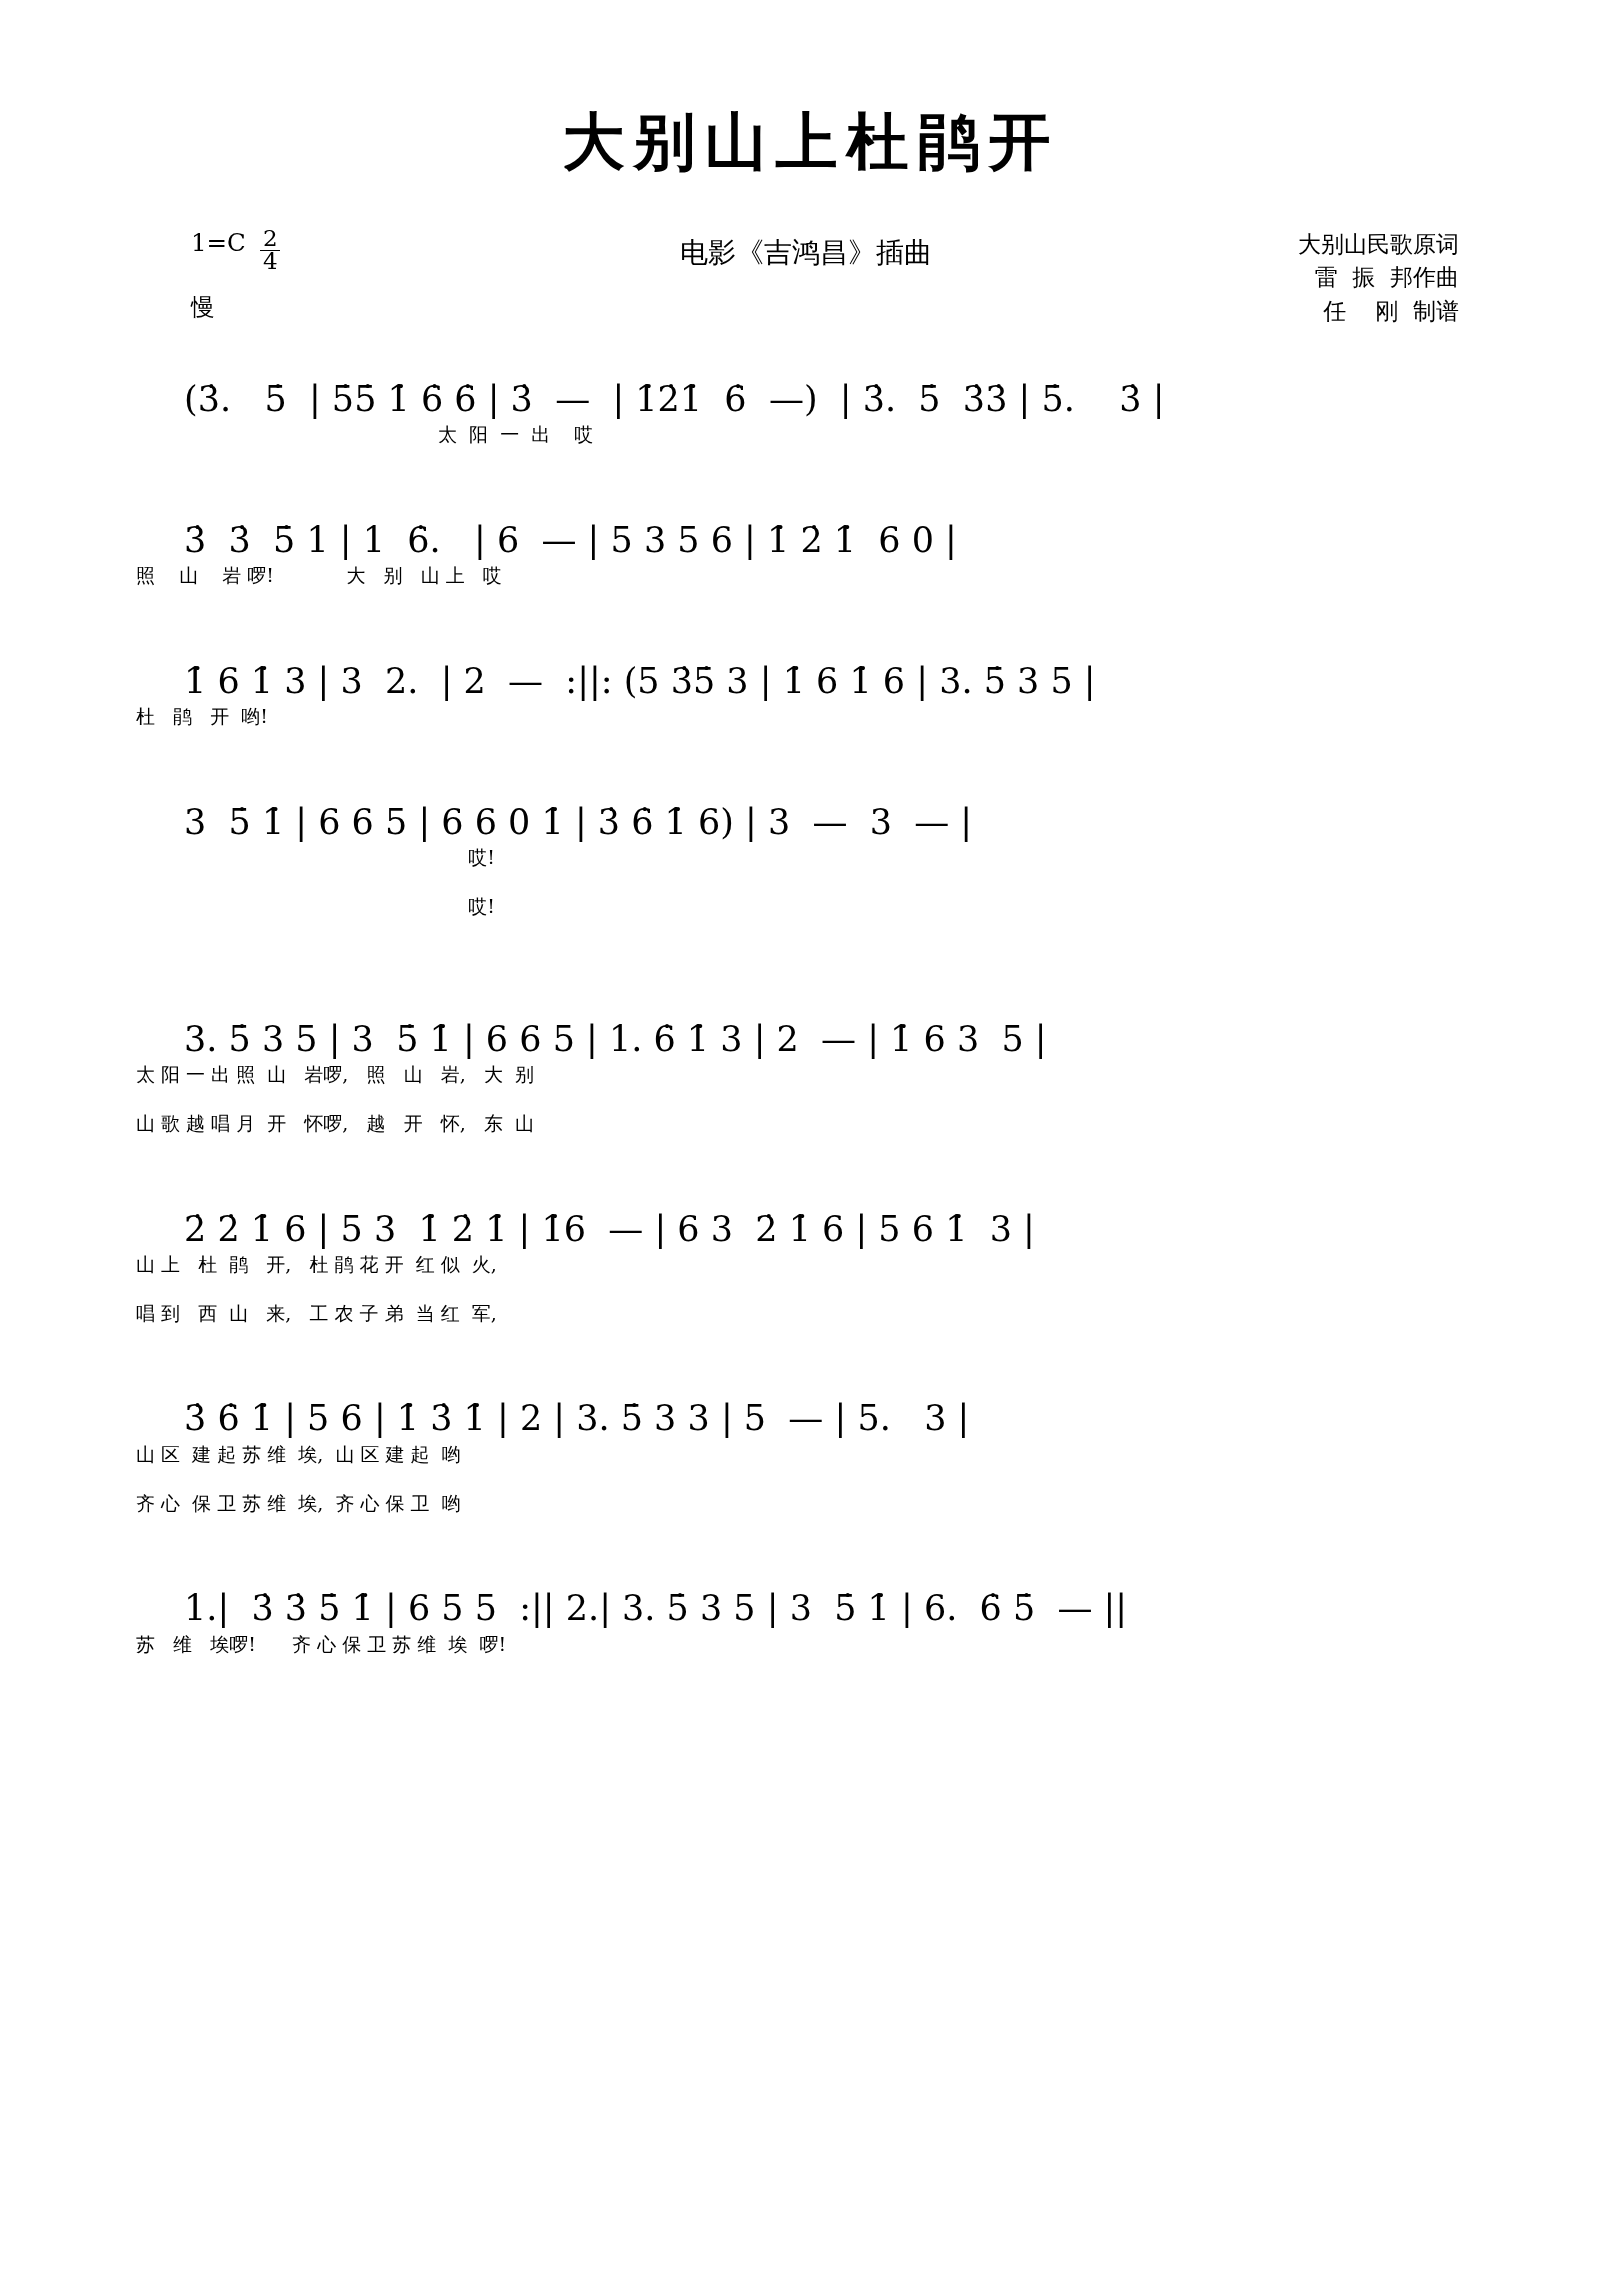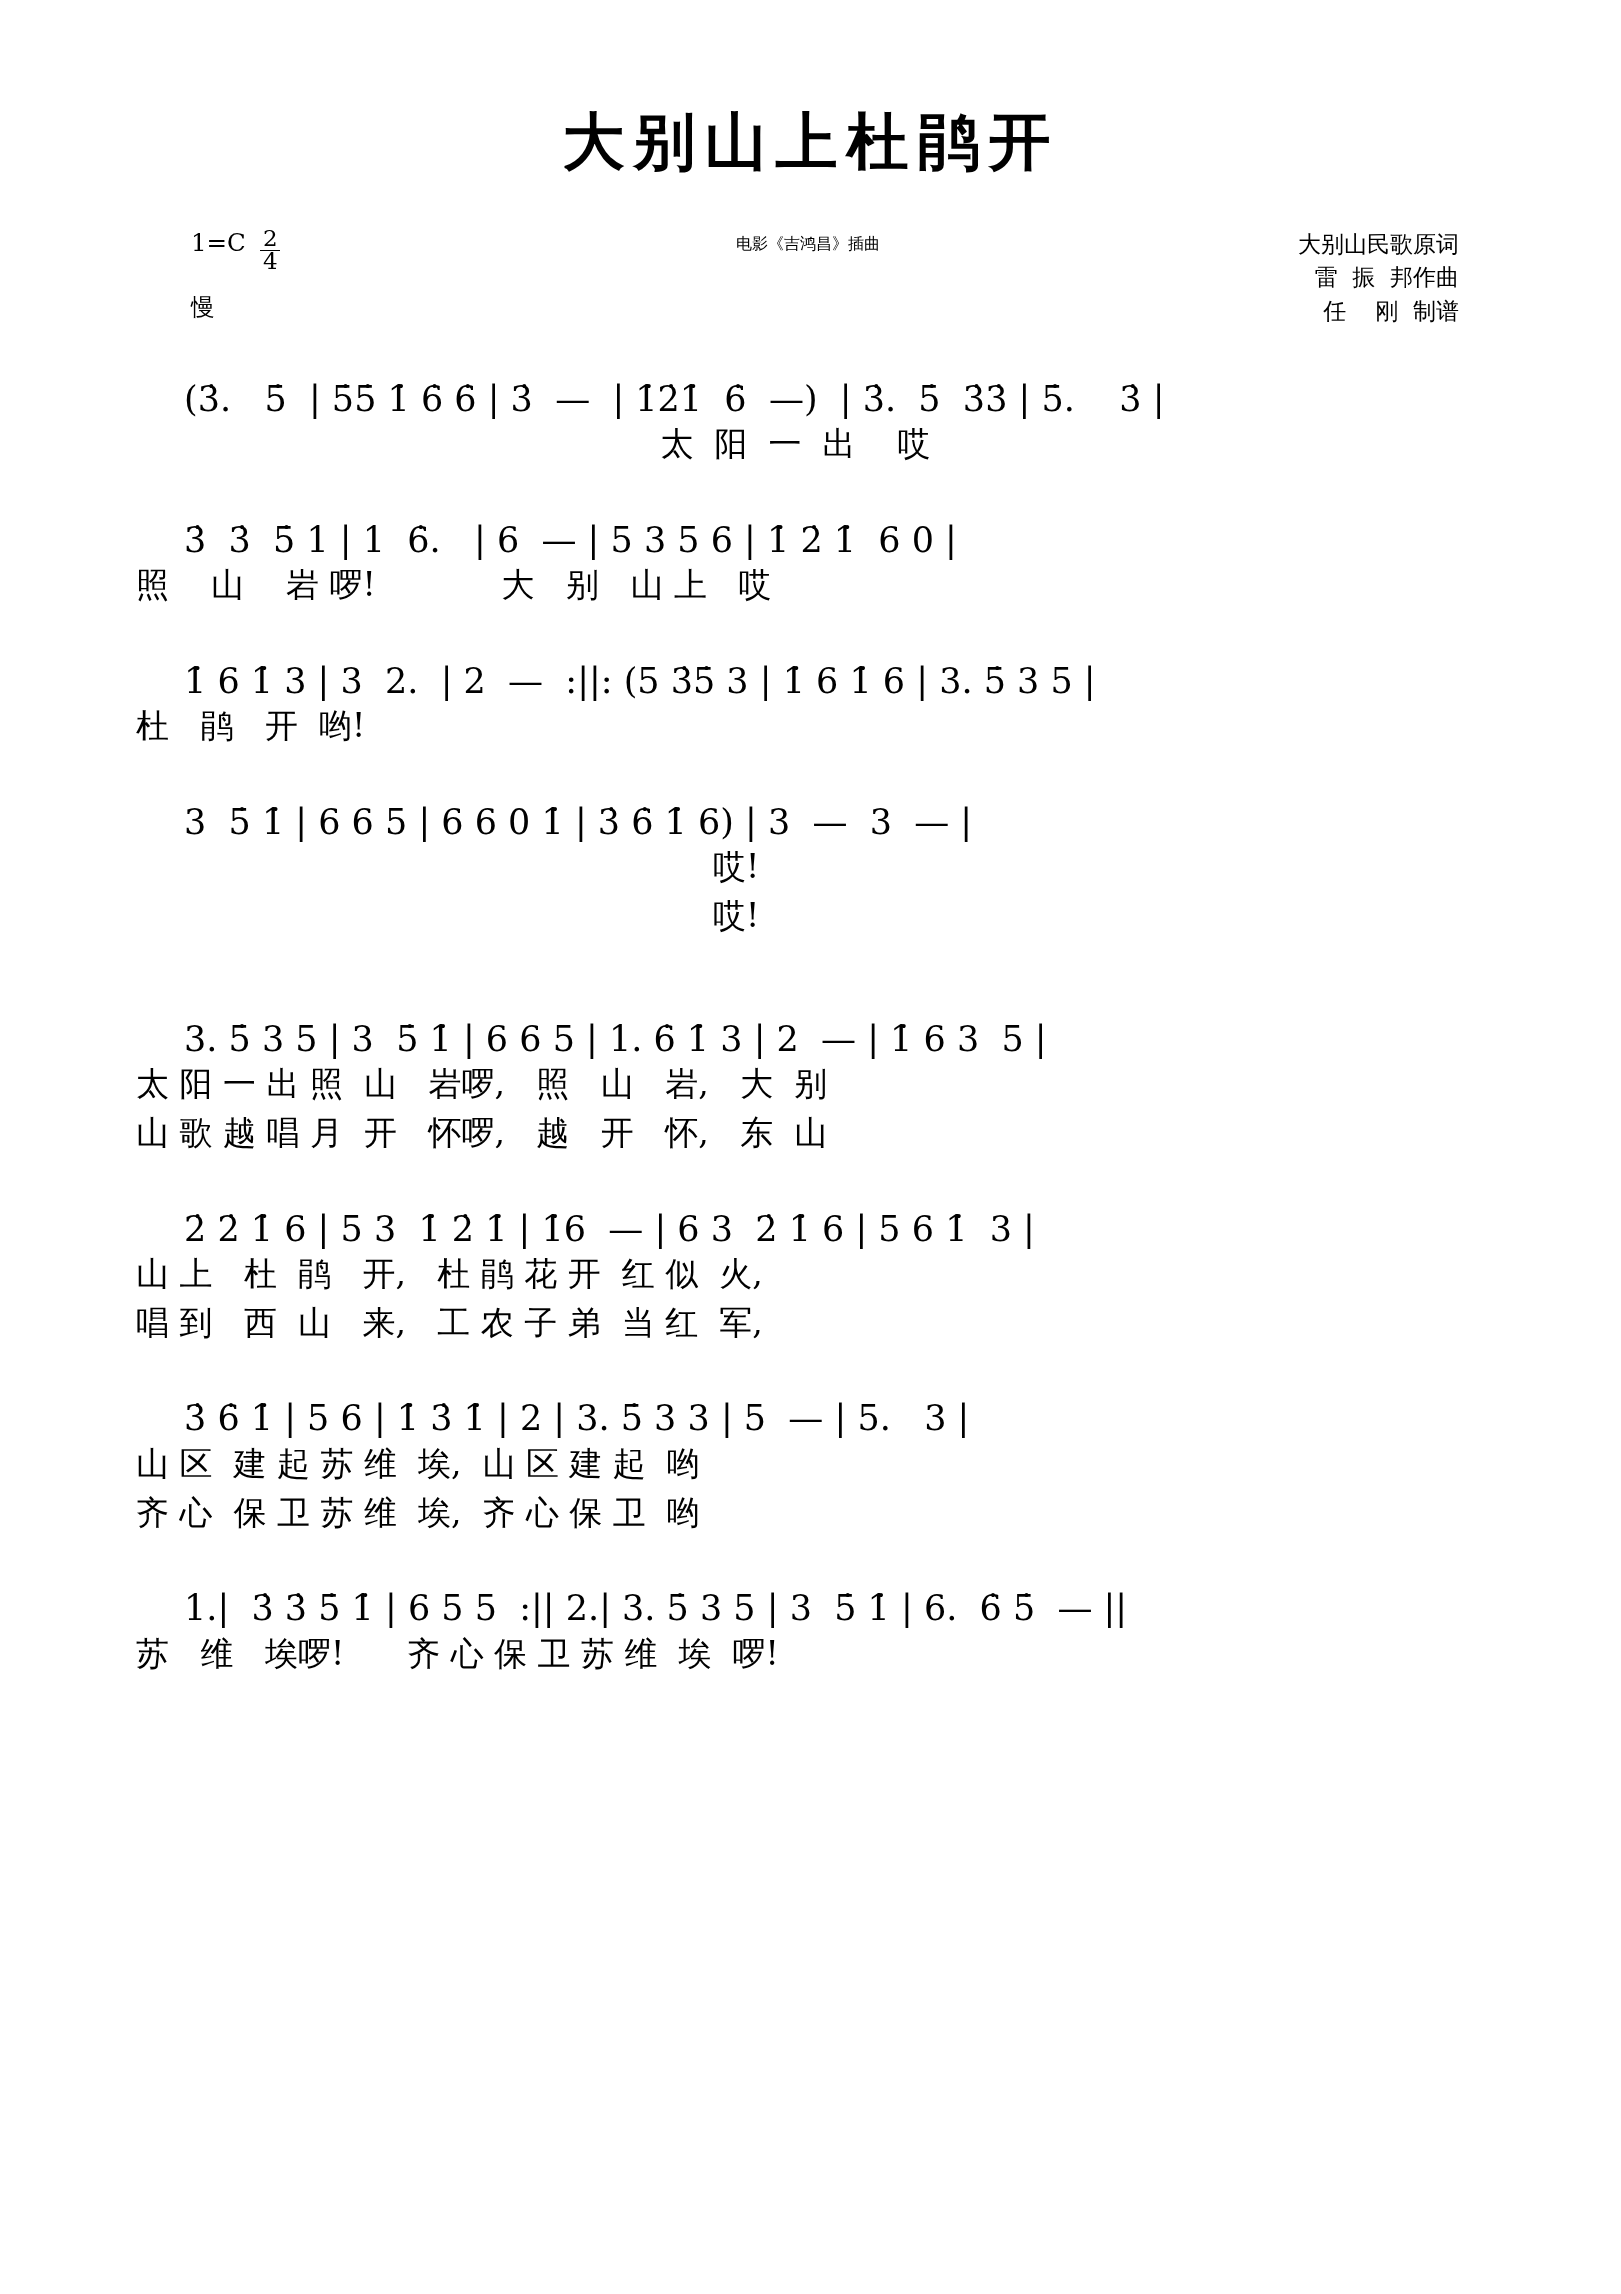--- a/index.html
+++ b/index.html
@@ -61,21 +61,21 @@
   .tempo {
     margin-top: 18px;
     font-size: 23.6px;
     font-family: "DejaVu Serif", "Liberation Serif", serif;
   }
   .subtitle {
     position: absolute;
     left: 50%;
     transform: translateX(-52%);
     top: 5.5px;
-    font-size: 16px;
+    font-size: 28px;
     font-family: "DejaVu Serif", "Liberation Serif", serif;
   }
   .credits {
     position: absolute;
     right: 27px;
     top: 0;
     font-size: 23px;
     line-height: 1.45;
     font-family: "DejaVu Serif", "Liberation Serif", serif;
     text-align: right;
@@ -91,21 +91,21 @@
     align-items: flex-end;
     font-family: "DejaVu Serif", "Liberation Serif", serif;
     font-size: 35px;
     height: 76px;
     white-space: pre;
     letter-spacing: 0;
     margin-left: 48px;
   }
   .lyricrow {
     font-family: "DejaVu Serif", "Liberation Serif", serif;
-    font-size: 33px;
+    font-size: 19px;
     height: 47px;
     white-space: pre;
     letter-spacing: 0;
   }
   .lyricrow.l1 { margin-top: 3.6px; }
   .lyricrow.l2 { margin-top: 1.8px; }
   .gap { height: 27px; }
 </style>
 </head>
 <body>

